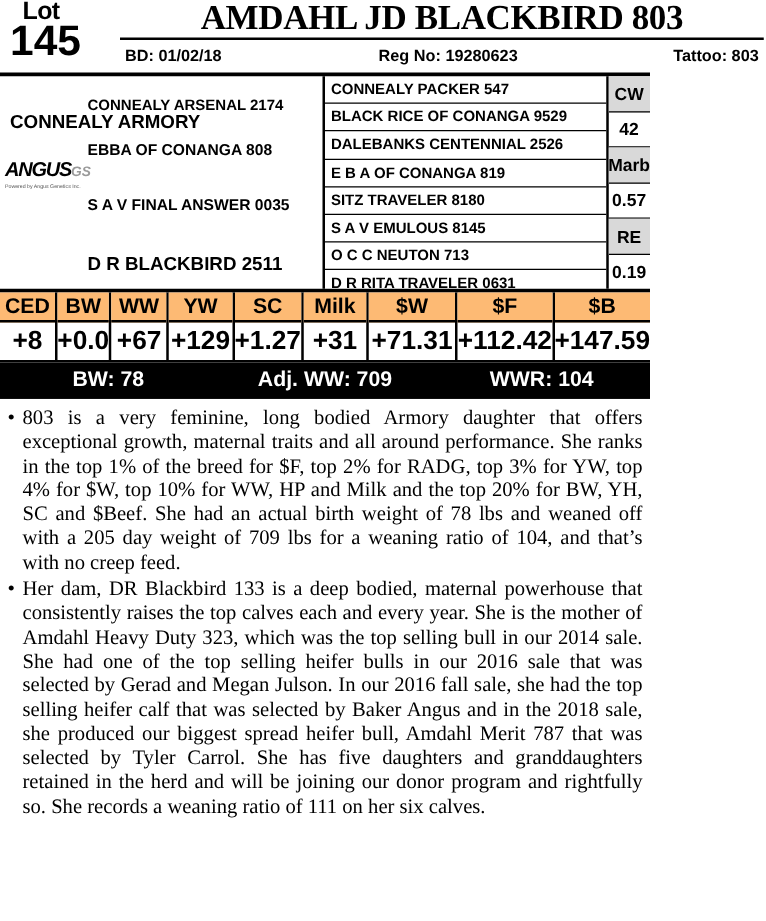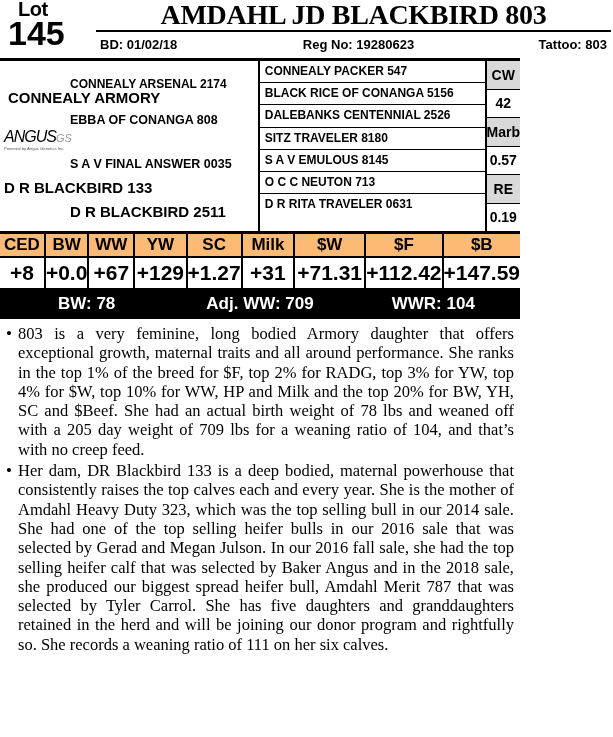--- a/index.html
+++ b/index.html
@@ -32,21 +32,21 @@
 
   .ped-left .l{position:absolute;font-family:"Liberation Sans", sans-serif;font-weight:bold;white-space:nowrap;}
   .sire-gs{left:70px;top:16px;font-size:12px;}
   .sire{left:8px;top:28px;font-size:15px;}
   .sire-gd{left:70px;top:52px;font-size:12.5px;}
   .dam-gs{left:70px;top:96px;font-size:12.5px;}
   .dam{left:4px;top:118px;font-size:15px;}
   .dam-gd{left:70px;top:142px;font-size:15px;}
 
   .angus{position:absolute;left:4px;top:68px;width:66px;height:26px;}
-  .angus .a-word{font-family:"Liberation Sans", sans-serif;font-weight:normal;font-style:italic;font-size:16px;letter-spacing:-1px;color:#000;line-height:15px;}
+  .angus .a-word{font-family:"Liberation Sans", sans-serif;font-weight:bold;font-style:italic;font-size:16px;letter-spacing:-1px;color:#000;line-height:15px;}
   .angus .a-word .gs{font-size:11px;color:#9a9a9a;letter-spacing:0;}
   .angus .a-sub{font-family:"Liberation Sans", sans-serif;font-size:4.2px;color:#555;line-height:5px;white-space:nowrap;}
 
   .ped-mid ul{list-style:none;margin:0;padding:0;}
   .ped-mid li{height:21.2px;line-height:21.2px;border-bottom:1px solid #000;font-family:"Liberation Sans", sans-serif;font-weight:bold;font-size:12px;padding-left:5px;white-space:nowrap;overflow:hidden;}
   .ped-mid li:last-child{border-bottom:none;}
 
   .ped-right{display:flex;flex-direction:column;}
   .pr-cell{flex:1;border-bottom:1px solid #000;display:flex;align-items:center;justify-content:center;font-family:"Liberation Sans", sans-serif;font-weight:bold;font-size:14px;}
   .pr-cell.lbl{background:#d9d9d9;}
@@ -92,29 +92,29 @@
 
     <div class="ped-left">
       <div class="l sire-gs">CONNEALY ARSENAL 2174</div>
       <div class="l sire">CONNEALY ARMORY</div>
       <div class="l sire-gd">EBBA OF CONANGA 808</div>
       <div class="angus">
         <div class="a-word"><span>ANGUS</span><span class="gs">GS</span></div>
         <div class="a-sub">Powered by Angus Genetics Inc.</div>
       </div>
       <div class="l dam-gs">S A V FINAL ANSWER 0035</div>
-      <div class="l dam">D R BLACKBIRD 133</div>
       <div class="l dam-gd">D R BLACKBIRD 2511</div>
     </div>
 
     <div class="ped-mid">
       <ul>
         <li>CONNEALY PACKER 547</li>
-        <li>BLACK RICE OF CONANGA 5156</li>
+        <li>BLACK RICE OF CONANGA 9529</li>
         <li>DALEBANKS CENTENNIAL 2526</li>
+        <li>E B A OF CONANGA 819</li>
         <li>SITZ TRAVELER 8180</li>
         <li>S A V EMULOUS 8145</li>
         <li>O C C NEUTON 713</li>
         <li>D R RITA TRAVELER 0631</li>
       </ul>
     </div>
 
     <div class="ped-right">
       <div class="pr-cell lbl">CW</div>
       <div class="pr-cell">42</div>

